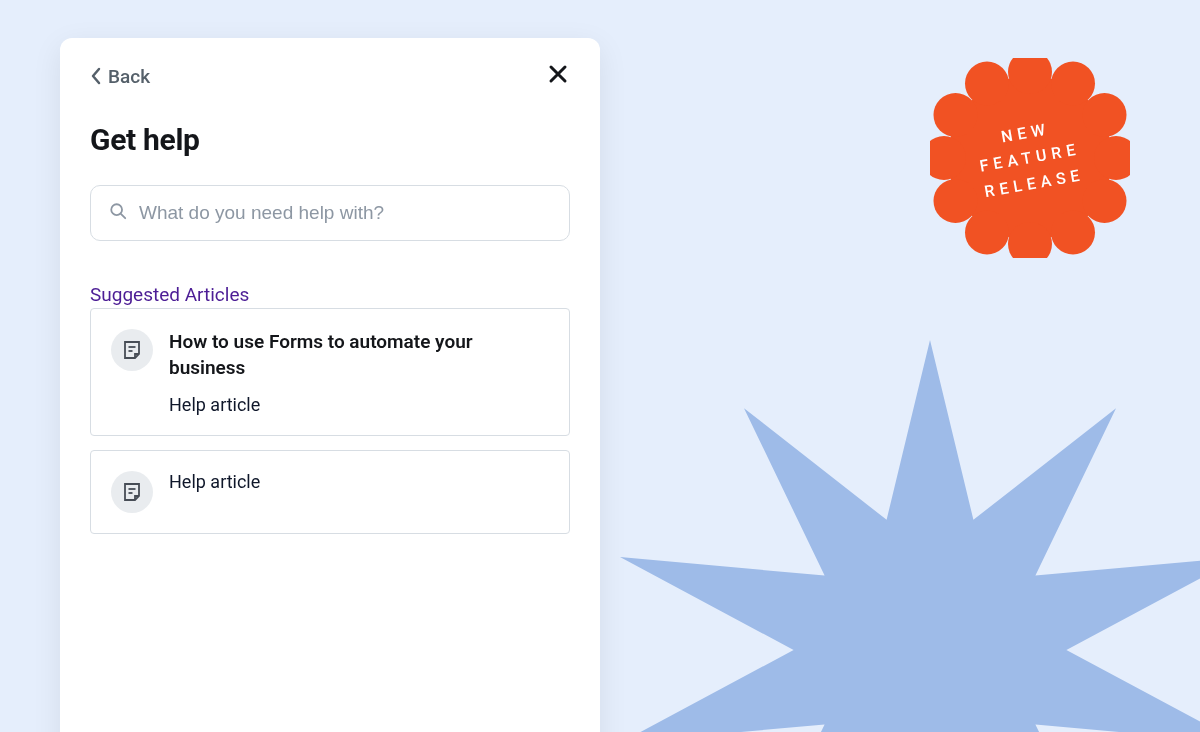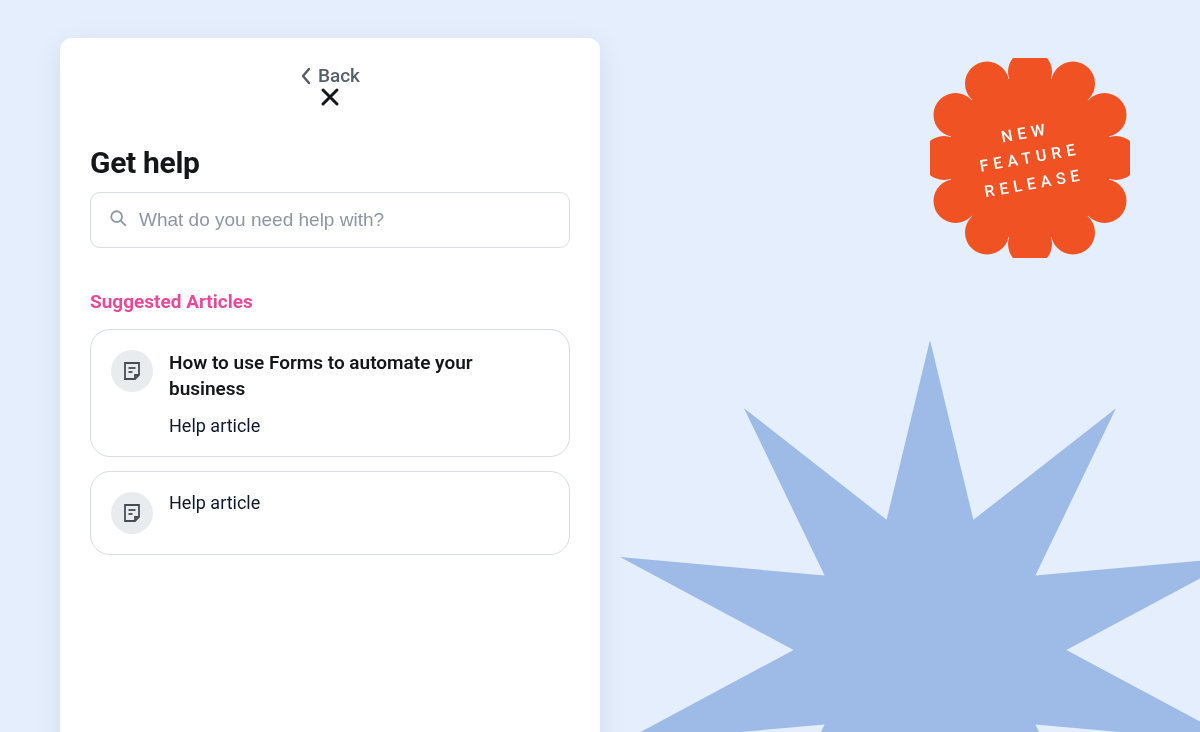--- a/index.html
+++ b/index.html
@@ -27,21 +27,20 @@
       box-shadow: 0 8px 30px rgba(0,0,0,0.08);
       padding: 26px 30px 40px 30px;
       height: 720px;
     }
 
     .panel-top {
       display: flex;
       align-items: center;
       justify-content: space-between;
       margin-bottom: 34px;
-      flex-direction: column;
     }
 
     .back-link {
       display: inline-flex;
       align-items: center;
       gap: 6px;
       color: #55606a;
       font-size: 19px;
       font-weight: 500;
       cursor: pointer;
@@ -57,21 +56,21 @@
       cursor: pointer;
       display: flex;
       align-items: center;
       justify-content: center;
     }
 
     .page-title {
       font-size: 30px;
       font-weight: 700;
       color: #14161a;
-      margin-bottom: 12px;
+      margin-bottom: 28px;
       letter-spacing: -0.01em;
     }
 
     .search-box {
       border: 1px solid #d7dde3;
       border-radius: 10px;
       padding: 16px 18px;
       display: flex;
       align-items: flex-start;
       gap: 12px;
@@ -86,28 +85,28 @@
       width: 100%;
       background: transparent;
     }
 
     .search-input::placeholder {
       color: #8d97a3;
     }
 
     .section-label {
       font-size: 19px;
-      font-weight: 700;
-      color: #ec4899;
-      margin-bottom: 16px;
+      font-weight: 400;
+      color: #4c1d95;
+      margin-bottom: 2px;
     }
 
     .article-card {
       border: 1px solid #d7dde3;
-      border-radius: 20px;
+      border-radius: 4px;
       padding: 20px;
       display: flex;
       gap: 16px;
       margin-bottom: 14px;
       cursor: pointer;
     }
 
     .article-icon {
       width: 42px;
       height: 42px;

